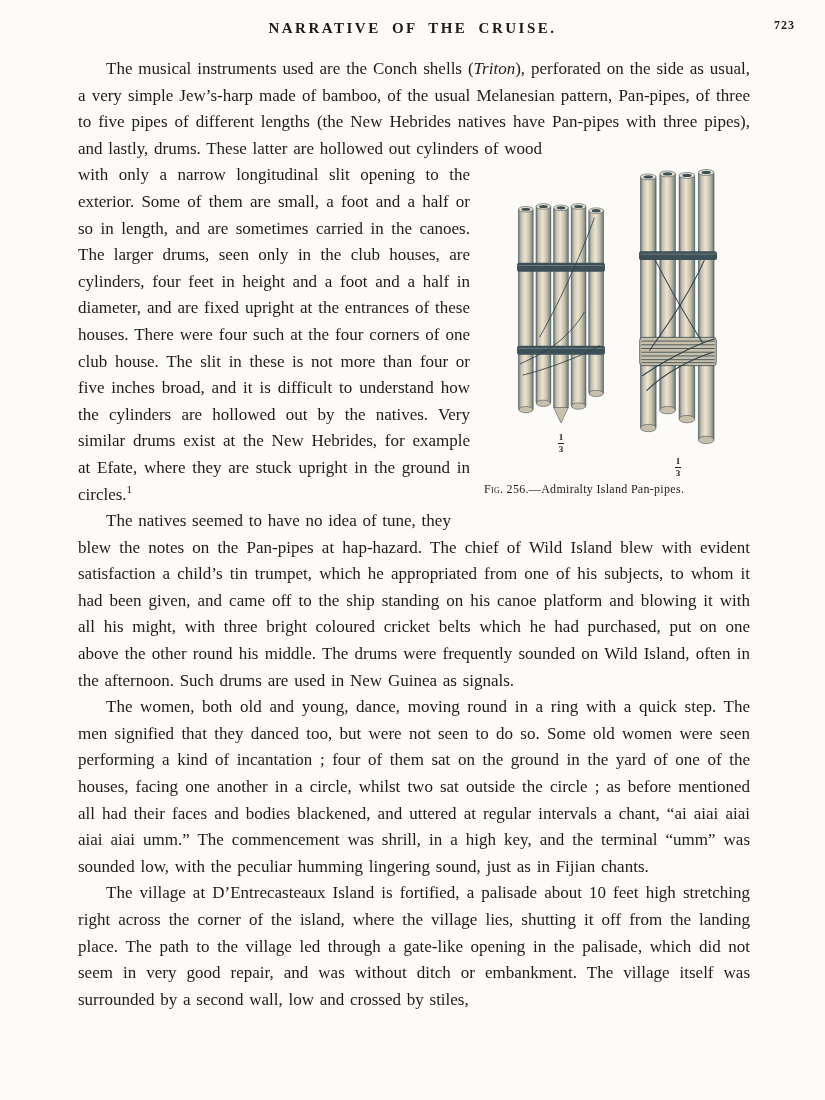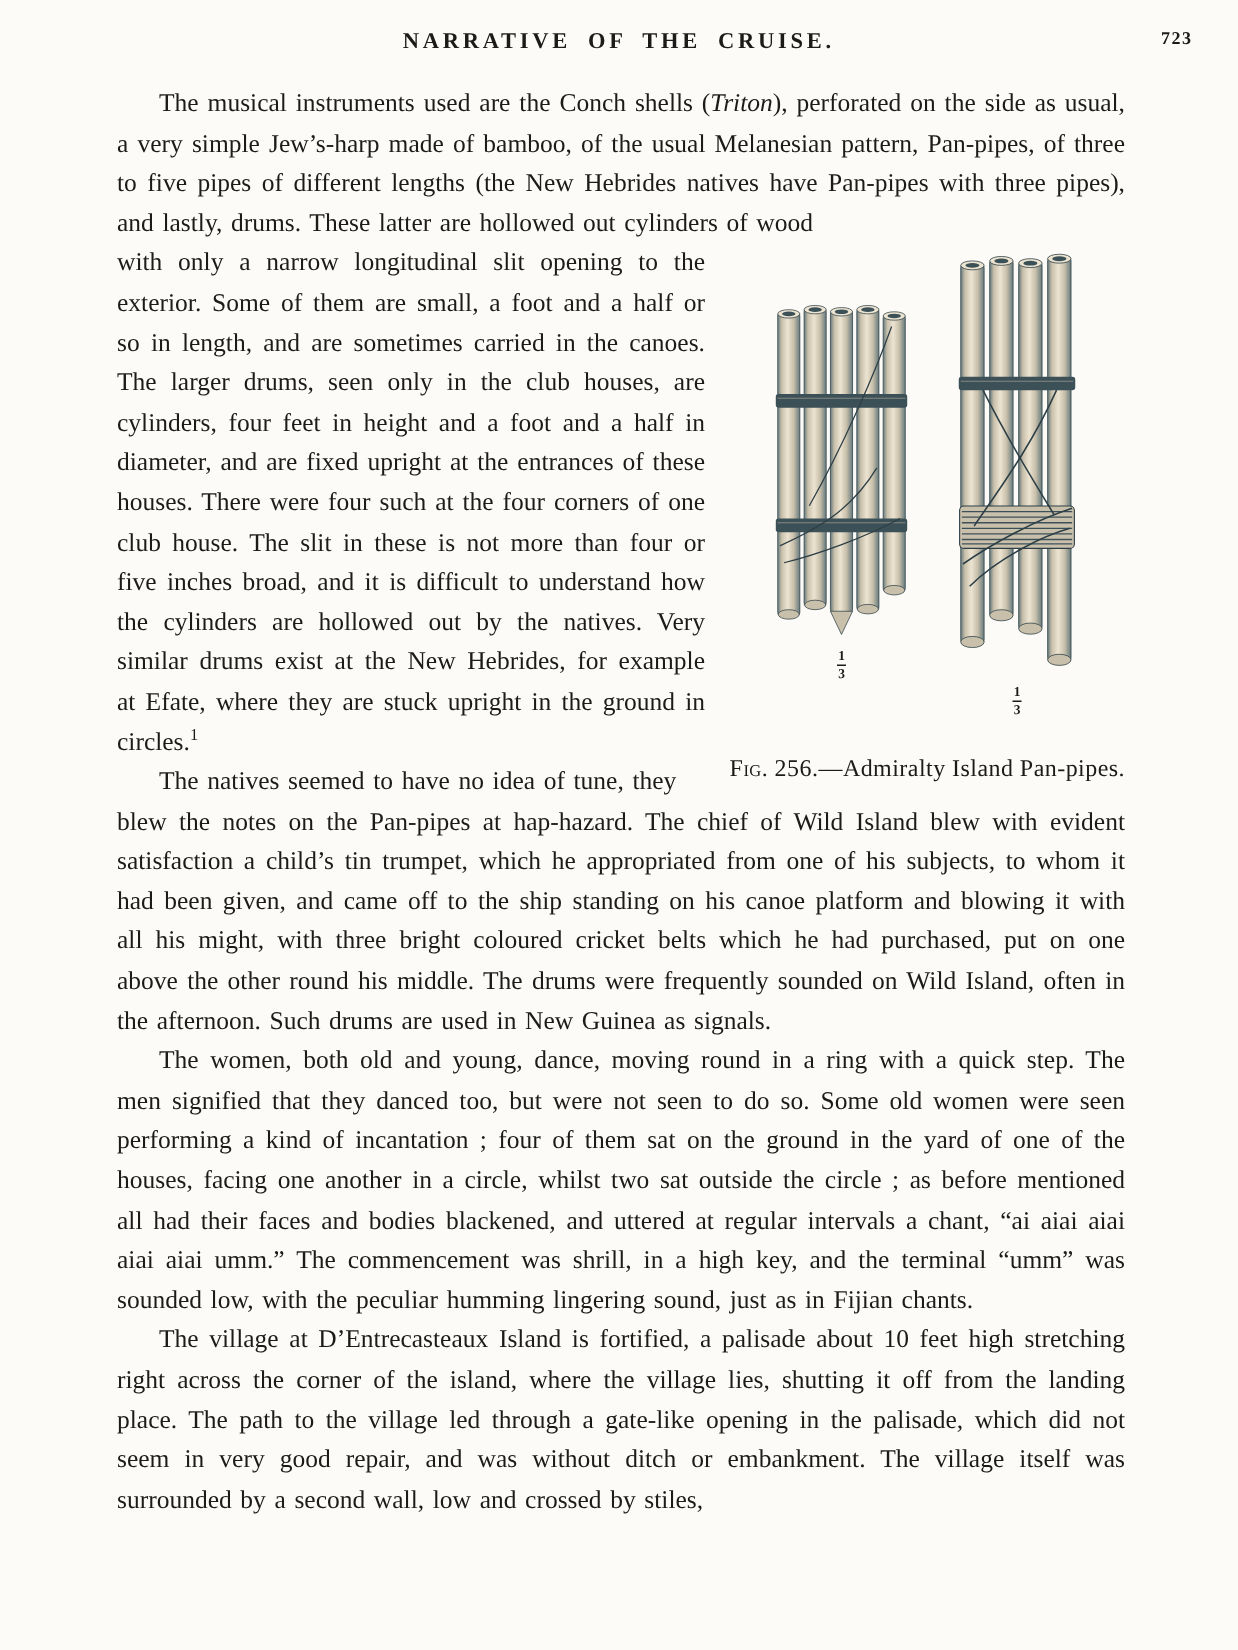--- a/index.html
+++ b/index.html
@@ -26,21 +26,21 @@
   .left-col{width:392px;}
 
   .figure{margin:0;width:266px;padding-top:6px;}
   .pipes-row{display:flex;justify-content:center;gap:34px;align-items:flex-start;}
   .pipe-col{display:flex;flex-direction:column;align-items:center;}
   .pipe-col.left{margin-top:30px;}
   .scale{margin-top:3px;display:flex;flex-direction:column;align-items:center;line-height:1;
     font-size:9px;font-weight:bold;}
   .scale .num{display:block;border-bottom:1px solid var(--ink);padding:0 1px 1px;}
   .scale .den{display:block;padding-top:1px;}
-  .caption{margin-top:26px;text-align:right;font-size:16px;letter-spacing:.3px;white-space:nowrap;}
+  .caption{margin-top:4px;text-align:left;font-size:12px;letter-spacing:.3px;white-space:nowrap;}
   .caption .label{font-variant:small-caps;}
 
   .footnote{margin-top:7px;padding-left:64px;font-size:13.5px;line-height:18px;}
   .footnote sup{font-size:9px;}
 </style>
 </head>
 <body>
 
 <div class="page">
 

